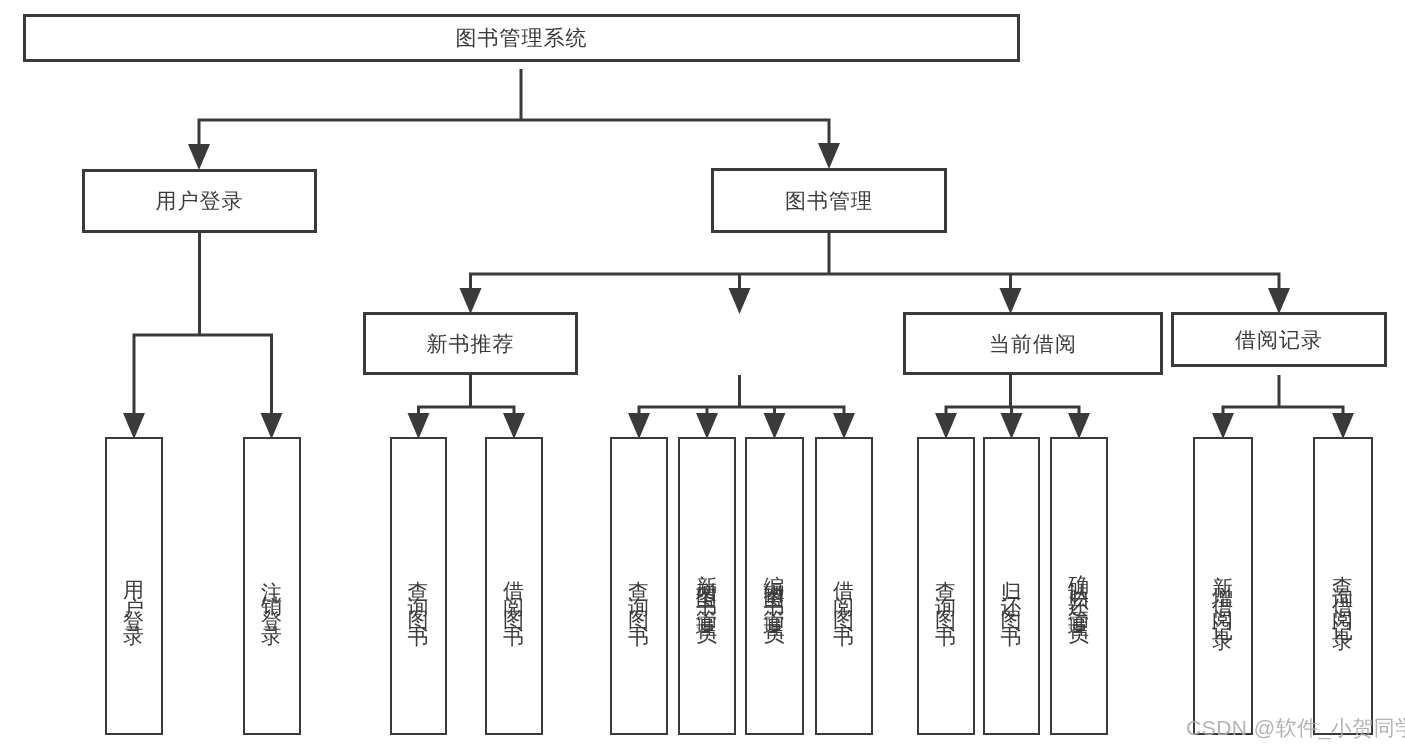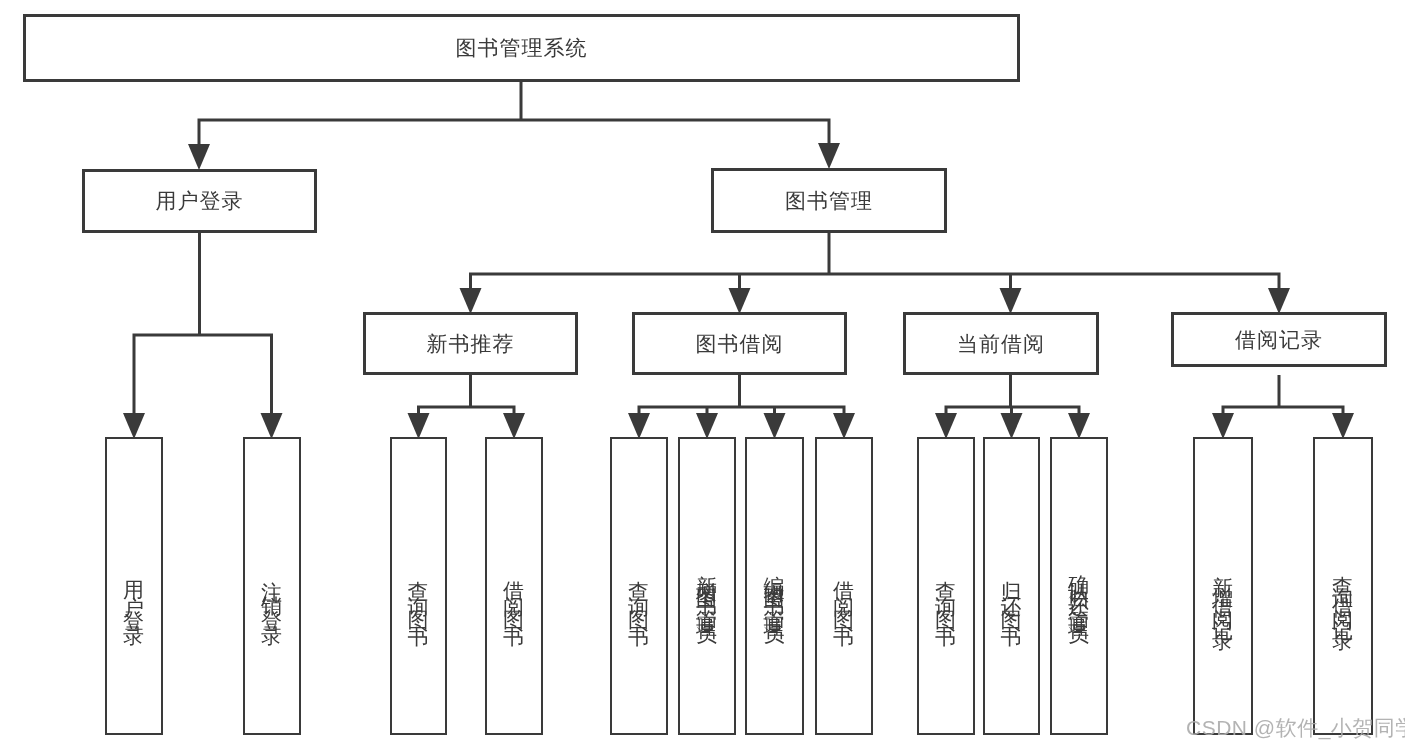--- a/index.html
+++ b/index.html
@@ -83,38 +83,35 @@
       <polygon points="763.5,413 785.5,413 774.5,439"></polygon>
       <polygon points="833,413 855,413 844,439"></polygon>
       <polygon points="935,413 957,413 946,439"></polygon>
       <polygon points="1000.5,413 1022.5,413 1011.5,439"></polygon>
       <polygon points="1068,413 1090,413 1079,439"></polygon>
       <polygon points="1212,413 1234,413 1223,439"></polygon>
       <polygon points="1332,413 1354,413 1343,439"></polygon>
     </g>
   </svg>
 
-  <div class="node hbox" style="left:23px; top:14px; width:997px; height:68px;">
+  <div class="node hbox" style="left:23px; top:14px; width:997px; height:48px;">
     <span>图书管理系统</span>
   </div>
 
   <div class="node hbox" style="left:82px; top:169px; width:235px; height:64px;">
     <span>用户登录</span>
   </div>
   <div class="node hbox" style="left:711px; top:168px; width:236px; height:65px;">
     <span>图书管理</span>
   </div>
 
   <div class="node hbox" style="left:363px; top:312px; width:215px; height:63px;">
     <span>新书推荐</span>
   </div>
-  <div class="node hbox" style="left:632px; top:312px; width:215px; height:63px;">
-    <span>图书借阅</span>
-  </div>
-  <div class="node hbox" style="left:903px; top:312px; width:196px; height:63px;">
+  <div class="node hbox" style="left:903px; top:312px; width:260px; height:63px;">
     <span>当前借阅</span>
   </div>
   <div class="node hbox" style="left:1171px; top:312px; width:216px; height:55px;">
     <span>借阅记录</span>
   </div>
 
   <div class="node col" style="left:105px; top:437px; width:58px; height:298px;">
     <span class="vtext len4">用户登录</span>
   </div>
   <div class="node col" style="left:243px; top:437px; width:58px; height:298px;">

